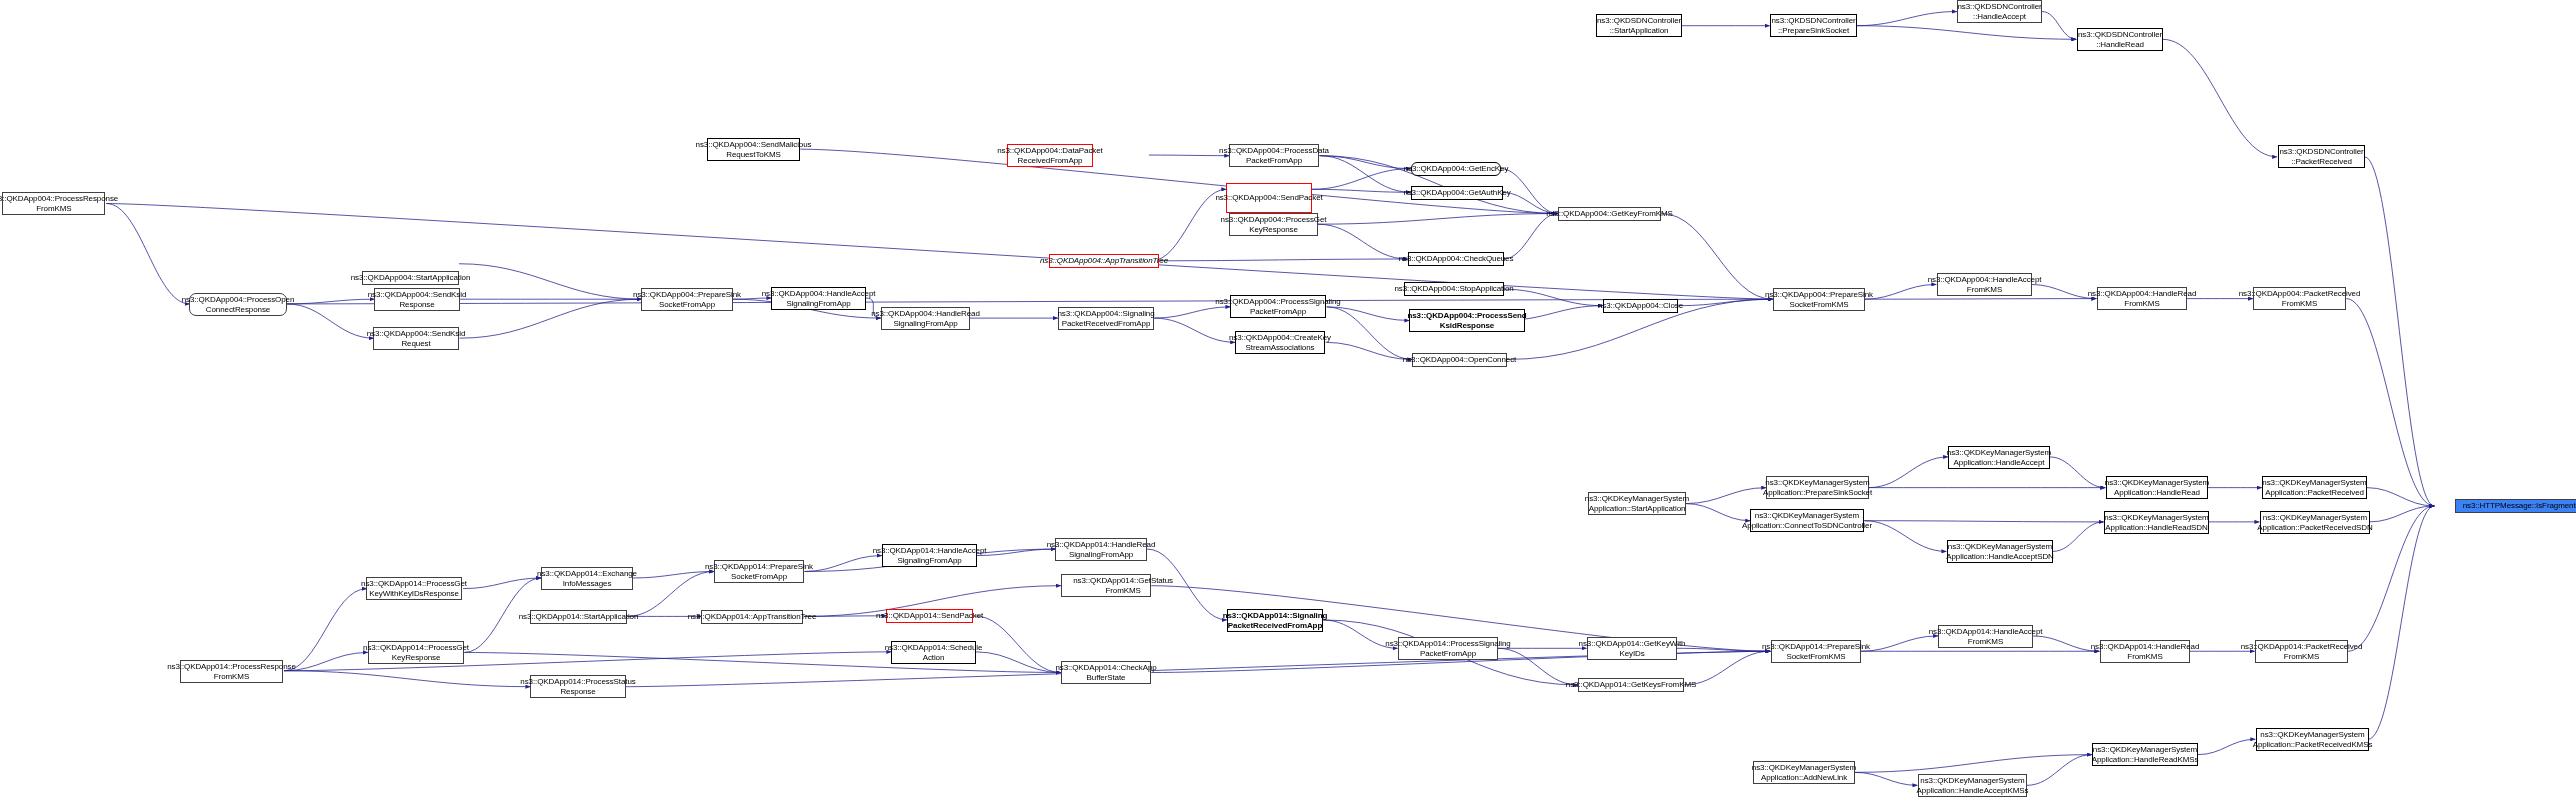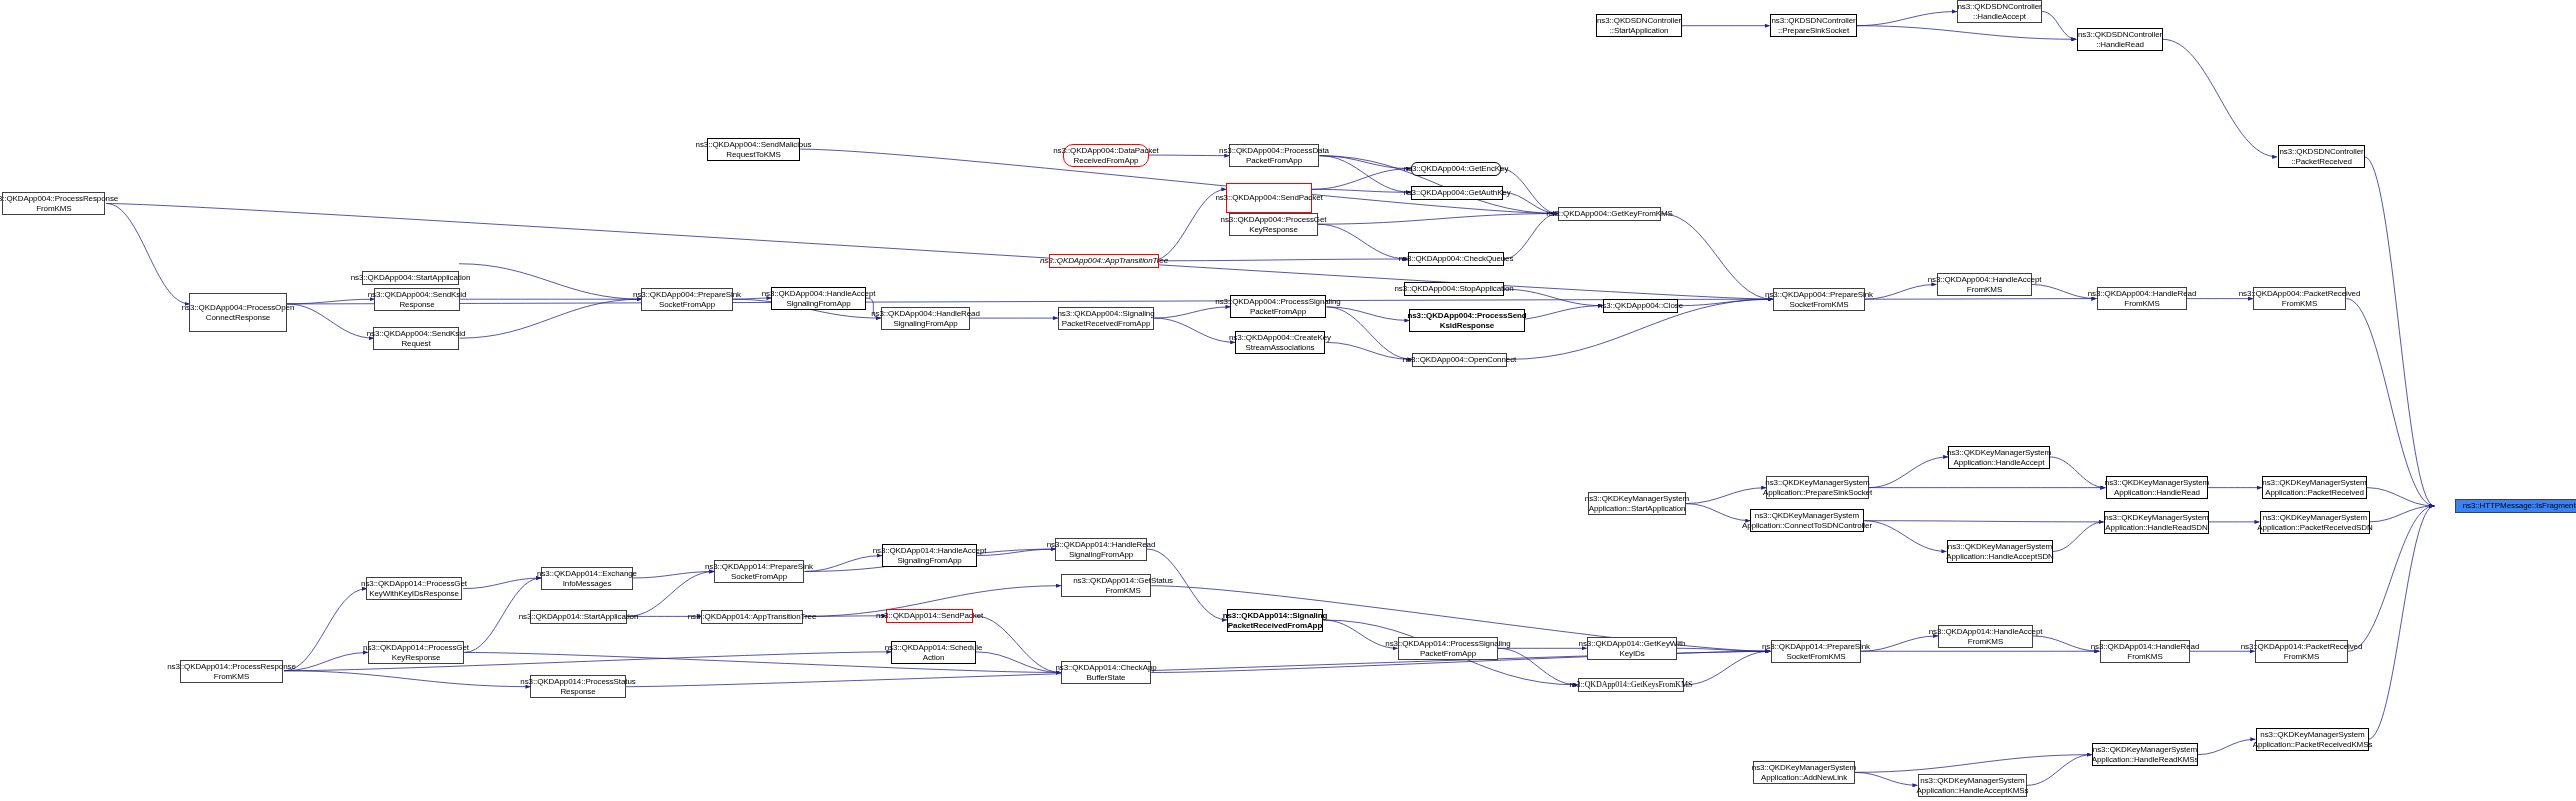--- a/index.html
+++ b/index.html
@@ -139,34 +139,34 @@
         <path d="M480,1135.5 C670,1135.5 1318,1103.5 1508,1103.5" fill="none" stroke="#22228f" stroke-width="1.3" marker-end="url(#ah)"></path>
         <path d="M1354,252.5 C1544,252.5 2447,361.5 2637,361.5" fill="none" stroke="#22228f" stroke-width="1.3" marker-end="url(#ah)"></path>
         <path d="M179,344.5 C369,344.5 2810,506.5 3000,506.5" fill="none" stroke="#22228f" stroke-width="1.3" marker-end="url(#ah)"></path>
         <path d="M485,514.5 C675,514.5 2810,506.5 3000,506.5" fill="none" stroke="#22228f" stroke-width="1.3" marker-end="url(#ah)"></path>
         <path d="M1948,441.5 C2130.28,441.5 2199.72,438.5 2382,438.5" fill="none" stroke="#22228f" stroke-width="1.3" marker-end="url(#ah)"></path>
       </g>
   </svg>
   <div id="node-layer">
       <div class="node thick" style="left: 2.4px; top: 192px; width: 103px; height: 23px;">ns3::QKDApp004::ProcessResponse
 FromKMS</div>
-      <div class="node thick" style="left: 189px; top: 293px; width: 98px; height: 39px;">ns3::QKDApp004::ProcessOpen
+      <div class="node thick" style="left: 189px; top: 293px; width: 98px; height: 23px; border-radius: 7px;">ns3::QKDApp004::ProcessOpen
 ConnectResponse</div>
       <div class="node thick" style="left: 362px; top: 257px; width: 97px; height: 13.6px; margin-top: 14px;">ns3::QKDApp004::StartApplication</div>
       <div class="node thick" style="left: 374px; top: 288px; width: 86px; height: 23px;">ns3::QKDApp004::SendKsid
 Response</div>
       <div class="node thick" style="left: 373px; top: 327px; width: 86px; height: 23px;">ns3::QKDApp004::SendKsid
 Request</div>
       <div class="node thick" style="left: 641px; top: 288px; width: 92px; height: 23px;">ns3::QKDApp004::PrepareSink
 SocketFromApp</div>
       <div class="node" style="left: 771px; top: 287px; width: 95px; height: 23px;">ns3::QKDApp004::HandleAccept
 SignalingFromApp</div>
       <div class="node" style="left: 707px; top: 138px; width: 93px; height: 23px;">ns3::QKDApp004::SendMalicious
 RequestToKMS</div>
-      <div class="node red" style="left: 1063px; top: 144px; width: 86px; height: 23px; border-radius: 10px;">ns3::QKDApp004::DataPacket
+      <div class="node red" style="left: 1007px; top: 144px; width: 86px; height: 23px;">ns3::QKDApp004::DataPacket
 ReceivedFromApp</div>
       <div class="node red" style="left: 1049px; top: 254px; width: 110px; height: 13.6px; font-style: italic;">ns3::QKDApp004::AppTransitionTree</div>
       <div class="node thick" style="left: 1229px; top: 144px; width: 90px; height: 23px;">ns3::QKDApp004::ProcessData
 PacketFromApp</div>
       <div class="node red" style="left: 1226px; top: 183px; width: 86px; height: 30px;">ns3::QKDApp004::SendPacket</div>
       <div class="node thick" style="left: 1229px; top: 213px; width: 89px; height: 23px;">ns3::QKDApp004::ProcessGet
 KeyResponse</div>
       <div class="node" style="left: 1411px; top: 162px; width: 90px; height: 13.6px; border-radius: 6px;">ns3::QKDApp004::GetEncKey</div>
       <div class="node" style="left: 1411px; top: 186px; width: 92px; height: 13.6px;">ns3::QKDApp004::GetAuthKey</div>
       <div class="node thick" style="left: 1558px; top: 207px; width: 103px; height: 13.6px;">ns3::QKDApp004::GetKeyFromKMS</div>
@@ -245,21 +245,21 @@
       <div class="node thick" style="left: 1061px; top: 574px; width: 90px; height: 23px; padding-left: 36px;">ns3::QKDApp014::GetStatus
 FromKMS</div>
       <div class="node thick" style="left: 1061px; top: 661px; width: 90px; height: 23px;">ns3::QKDApp014::CheckApp
 BufferState</div>
       <div class="node" style="left: 1227px; top: 609px; width: 96px; height: 23px; font-weight: bold;">ns3::QKDApp014::Signaling
 PacketReceivedFromApp</div>
       <div class="node thick" style="left: 1398px; top: 637px; width: 100px; height: 23px;">ns3::QKDApp014::ProcessSignaling
 PacketFromApp</div>
       <div class="node thick" style="left: 1587px; top: 637px; width: 90px; height: 23px;">ns3::QKDApp014::GetKeyWith
 KeyIDs</div>
-      <div class="node thick" style="left: 1578px; top: 678px; width: 106px; height: 13.6px; font-family: Liberation Serif, serif;">ns3::QKDApp014::GetKeysFromKMS</div>
+      <div class="node thick" style="left: 1578px; top: 678px; width: 106px; height: 13.6px;">ns3::QKDApp014::GetKeysFromKMS</div>
       <div class="node thick" style="left: 1771px; top: 640px; width: 90px; height: 23px;">ns3::QKDApp014::PrepareSink
 SocketFromKMS</div>
       <div class="node thick" style="left: 1938px; top: 625px; width: 95px; height: 23px;">ns3::QKDApp014::HandleAccept
 FromKMS</div>
       <div class="node thick" style="left: 2100px; top: 640px; width: 90px; height: 23px;">ns3::QKDApp014::HandleRead
 FromKMS</div>
       <div class="node thick" style="left: 2255px; top: 640px; width: 93px; height: 23px;">ns3::QKDApp014::PacketReceived
 FromKMS</div>
       <div class="node thick" style="left: 1753px; top: 761px; width: 102px; height: 23px;">ns3::QKDKeyManagerSystem
 Application::AddNewLink</div>

